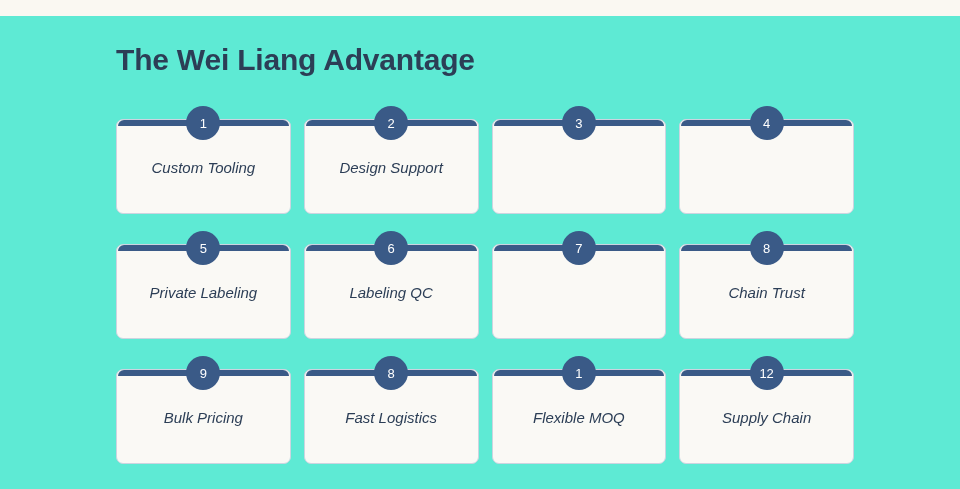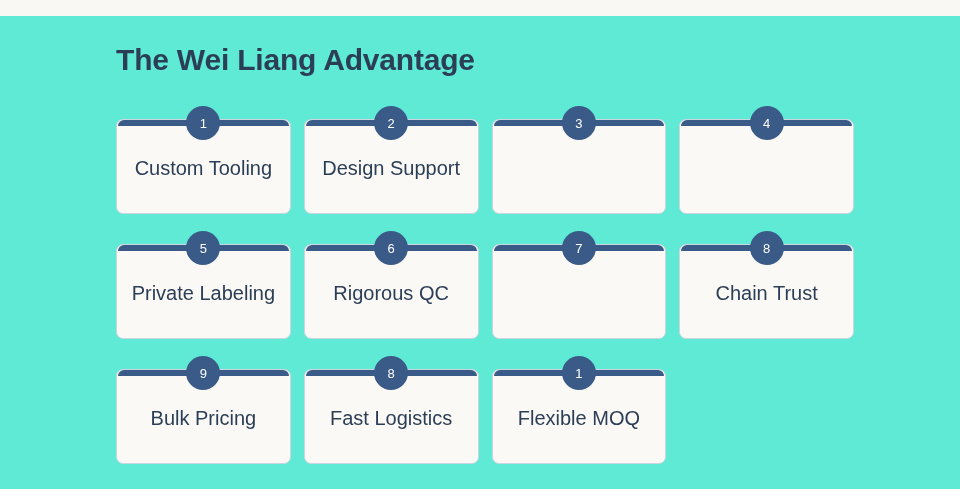--- a/index.html
+++ b/index.html
@@ -87,28 +87,29 @@
     font-size: 13px;
     font-weight: normal;
     display: flex;
     align-items: center;
     justify-content: center;
     line-height: 1;
     z-index: 2;
   }
 
   .card-label {
-    font-size: 20px;
+    font-size: 15px;
     font-weight: normal;
     color: #2c3e56;
     text-align: center;
     line-height: 20px;
     padding: 0 8px;
     position: relative;
     top: -2px;
+    font-style: italic;
   }
 </style>
 </head>
 <body>
 
 <div class="page">
 
   <h1 class="page-title">The Wei Liang Advantage</h1>
 
   <div class="card-grid">
@@ -137,21 +138,21 @@
 
     <div class="card">
       <div class="card-topbar"></div>
       <div class="card-badge">5</div>
       <div class="card-label">Private Labeling</div>
     </div>
 
     <div class="card">
       <div class="card-topbar"></div>
       <div class="card-badge">6</div>
-      <div class="card-label">Rigorous QC</div>
+      <div class="card-label">Labeling QC</div>
     </div>
 
     <div class="card">
       <div class="card-topbar"></div>
       <div class="card-badge">7</div>
     </div>
 
     <div class="card">
       <div class="card-topbar"></div>
       <div class="card-badge">8</div>
@@ -169,15 +170,20 @@
       <div class="card-badge">8</div>
       <div class="card-label">Fast Logistics</div>
     </div>
 
     <div class="card">
       <div class="card-topbar"></div>
       <div class="card-badge">1</div>
       <div class="card-label">Flexible MOQ</div>
     </div>
 
+    <div class="card">
+      <div class="card-topbar"></div>
+      <div class="card-badge">12</div>
+      <div class="card-label">Supply Chain</div>
+    </div>
 
   </div>
 </div>
 
 </body></html>

